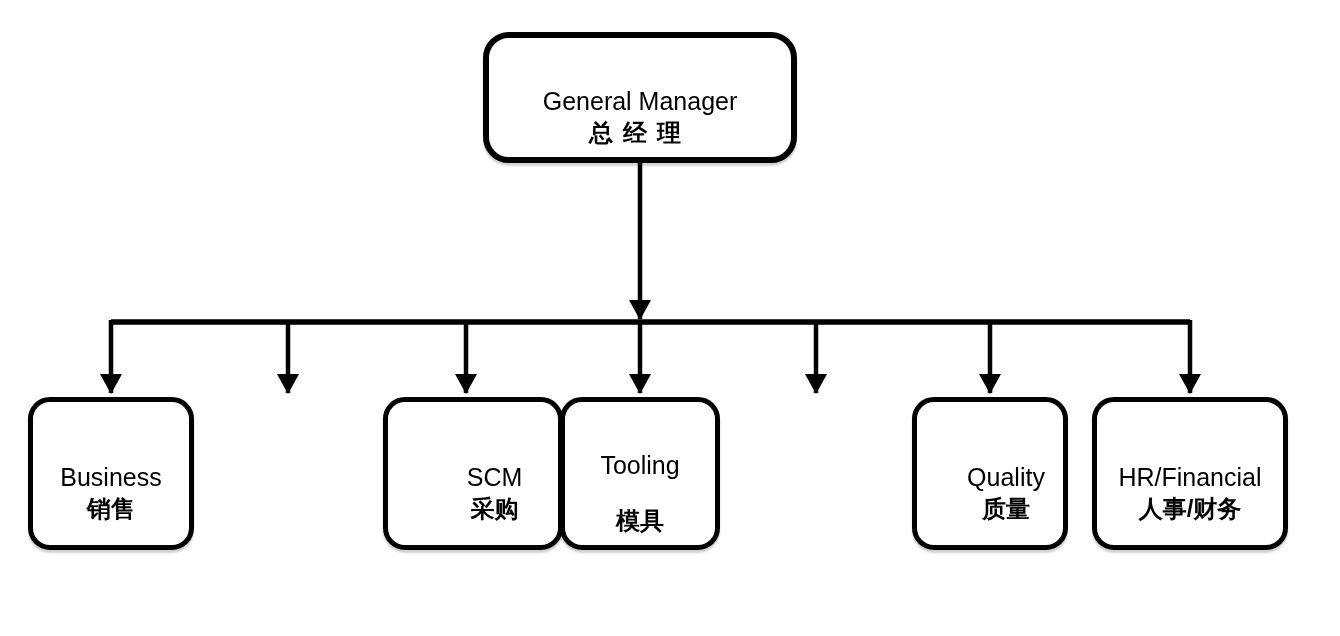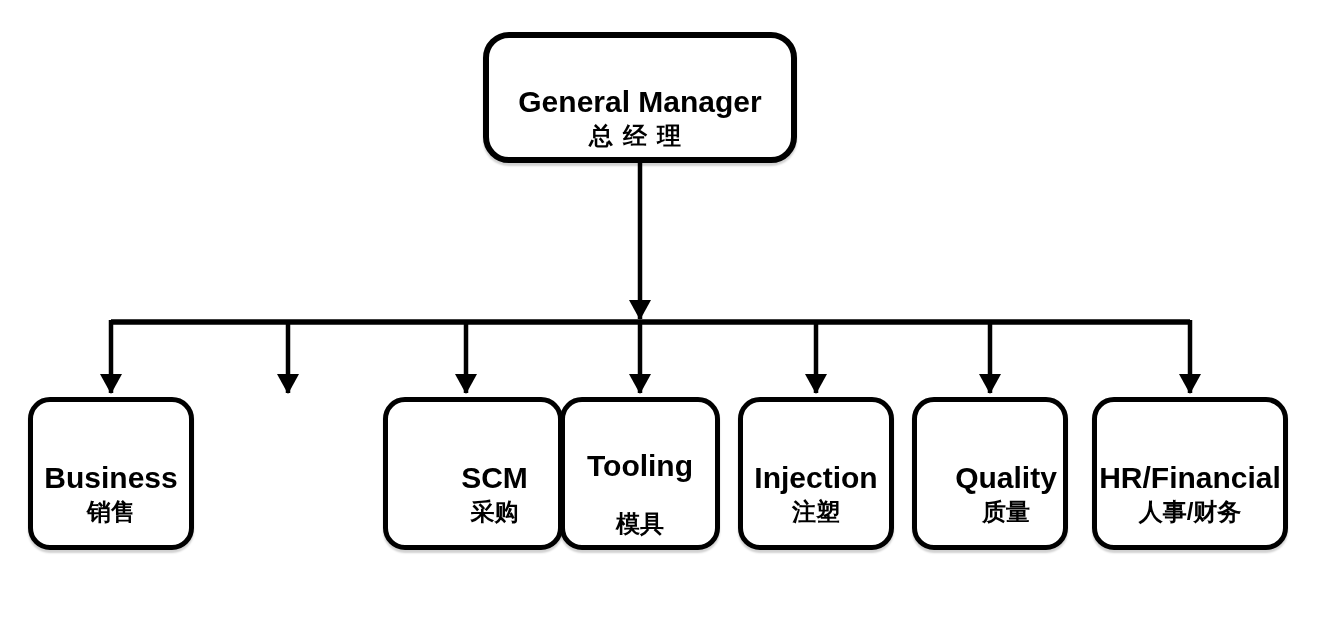--- a/index.html
+++ b/index.html
@@ -43,22 +43,22 @@
     width: 314px;
     height: 131px;
     border-width: 6px;
     border-radius: 26px;
   }
   .node.dept {
     top: 397px;
     height: 153px;
   }
   .label-en {
-    font-size: 30px;
-    font-weight: bold;
+    font-size: 25px;
+    font-weight: normal;
     line-height: 1.25;
     white-space: nowrap;
     margin-top: 40px;
   }
   .label-zh {
     font-size: 24px;
     font-weight: bold;
     line-height: 1.35;
     white-space: nowrap;
   }
@@ -105,24 +105,20 @@
   <div class="node dept" style="left:383px; width:180px;padding-left:43px;">
     <div class="label-en">SCM</div>
     <div class="label-zh">采购</div>
   </div>
 
   <div class="node dept" style="left:560px; width:160px;gap:24px;">
     <div class="label-en">Tooling</div>
     <div class="label-zh">模具</div>
   </div>
 
-  <div class="node dept" style="left:738px; width:156px;">
-    <div class="label-en">Injection</div>
-    <div class="label-zh">注塑</div>
-  </div>
 
   <div class="node dept" style="left:912px; width:156px;padding-left:32px;">
     <div class="label-en">Quality</div>
     <div class="label-zh">质量</div>
   </div>
 
   <div class="node dept" style="left:1092px; width:196px;">
     <div class="label-en">HR/Financial</div>
     <div class="label-zh">人事/财务</div>
   </div>

